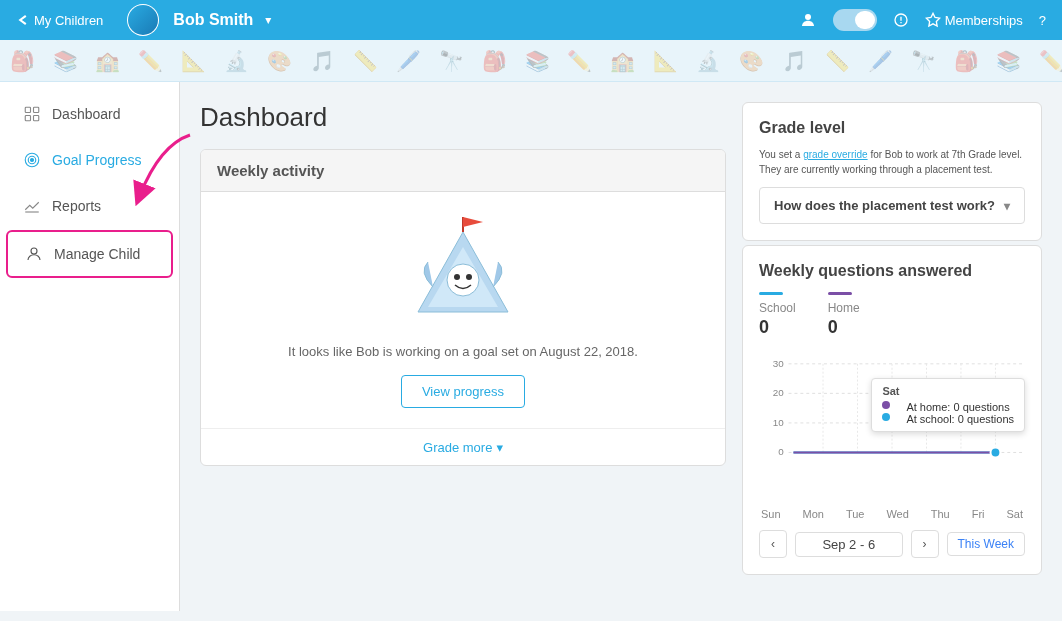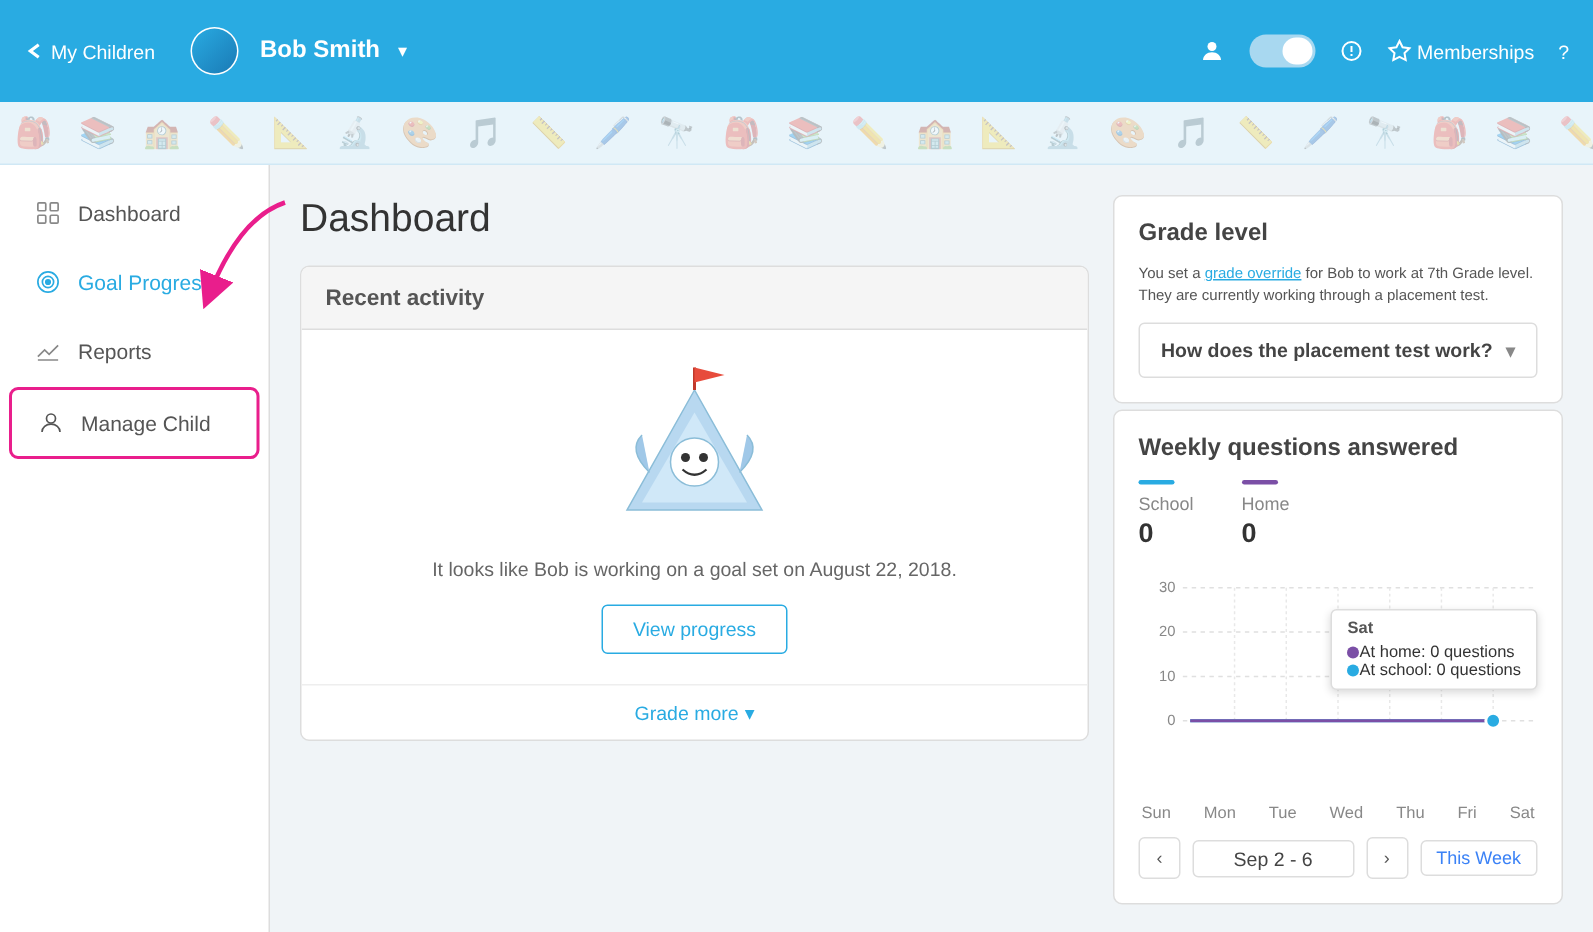--- a/index.html
+++ b/index.html
@@ -1,21 +1,21 @@
 <!DOCTYPE html>
 <html><head>
   <meta charset="utf-8">
   <style>
     * { box-sizing: border-box; margin: 0; padding: 0; }
     body { font-family: Arial, sans-serif; background: #f0f4f7; font-size: 14px; color: #333; }
 
     
     .header {
       background: #29abe2;
-      height: 68px;
+      height: 40px;
       display: flex;
       align-items: center;
       padding: 0 16px;
       color: white;
       position: relative;
       z-index: 10;
     }
     .header-left { display: flex; align-items: center; gap: 8px; }
     .header-back { display: flex; align-items: center; gap: 4px; font-size: 13px; cursor: pointer; }
     .header-back svg { width: 14px; height: 14px; fill: white; }
@@ -119,21 +119,21 @@
       right: 0;
       top: 30px;
       background: #fff;
       border: 1px solid #ddd;
       border-radius: 4px;
       padding: 6px 10px;
       font-size: 11px;
       box-shadow: 0 2px 6px rgba(0,0,0,0.15);
     }
     .tooltip-title { font-weight: bold; color: #555; margin-bottom: 4px; }
-    .tooltip-line { display: flex; align-items: center; gap: 0; }
+    .tooltip-line { display: flex; gap: 16px; }
     .tooltip-dot { width: 8px; height: 8px; border-radius: 50%; }
     .chart-x-labels { display: flex; justify-content: space-between; font-size: 11px; color: #888; padding: 0 2px; }
     .chart-nav { display: flex; align-items: center; gap: 8px; margin-top: 10px; }
     .chart-nav-btn { background: white; border: 1px solid #ddd; border-radius: 4px; width: 28px; height: 28px; cursor: pointer; display: flex; align-items: center; justify-content: center; font-size: 12px; color: #555; }
     .chart-week-label { flex: 1; text-align: center; border: 1px solid #ddd; border-radius: 4px; padding: 4px 8px; font-size: 13px; color: #444; }
     .chart-this-week { background: white; border: 1px solid #ddd; border-radius: 4px; padding: 4px 10px; font-size: 12px; cursor: pointer; color: #3b82f6; }
 
     
     .page-wrapper { position: relative; }
   </style>
@@ -255,21 +255,21 @@
         <span>Manage Child</span>
       </div>
     </div>
 
     <div class="content">
 
       <div class="content-left">
         <h1 class="page-title">Dashboard</h1>
 
         <div class="card">
-          <div class="card-header">Recent activity</div>
+          <div class="card-header">Weekly activity</div>
           <div class="card-body">
             
             <div class="mascot">
               <svg viewBox="0 0 120 120" xmlns="http://www.w3.org/2000/svg">
 
                 <polygon points="60,20 15,100 105,100" fill="#b8d8f0" stroke="#8bbdd8" stroke-width="1"></polygon>
 
                 <polygon points="60,35 25,95 95,95" fill="#d0e8f8"></polygon>
 
                 <line x1="60" y1="20" x2="60" y2="5" stroke="#c0392b" stroke-width="2"></line>

